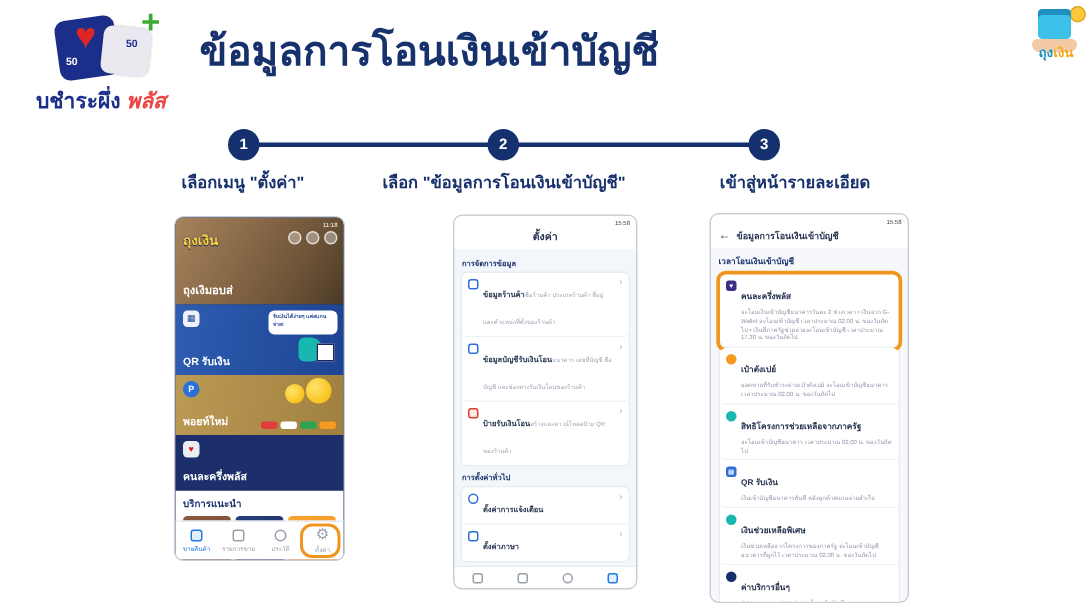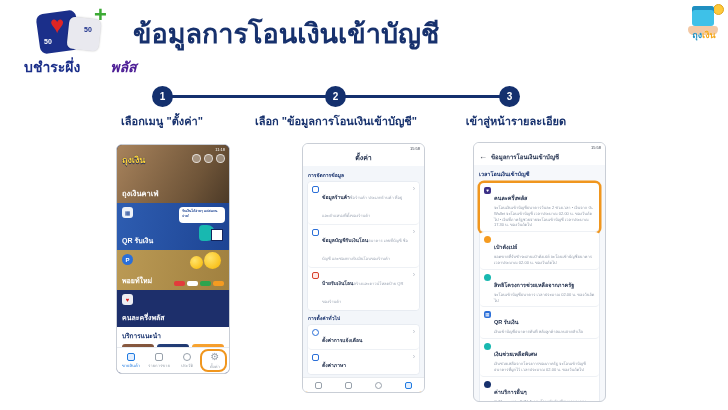--- a/index.html
+++ b/index.html
@@ -11,37 +11,37 @@
   .brand { position:absolute; left:24px; top:4px; width:92px; height:70px; }
   .puzzle-l { position:absolute; left:14px; top:8px; width:40px; height:40px; background:#1b2f8a; border-radius:7px; transform:rotate(-8deg); }
   .puzzle-r { position:absolute; left:44px; top:14px; width:32px; height:32px; background:#e9e9ef; border-radius:6px; transform:rotate(6deg); box-shadow:0 0 2px rgba(0,0,0,.25);}
   .puzzle-heart { position:absolute; left:26px; top:7px; font-size:24px; color:#e02525; }
   .badge50 { position:absolute; font-size:7px; font-weight:bold; color:#fff; }
   .b50l { left:20px; top:34px; }
   .b50r { left:60px; top:22px; color:#1b2f8a; }
   .brand-plus { position:absolute; left:70px; top:-2px; color:#3daa35; font-size:22px; font-weight:bold; }
   .brand-text { position:absolute; left:0px; top:52px; white-space:nowrap; font-size:14px; font-weight:bold; }
   .brand-t1 { color:#1b2f8a; }
-  .brand-t2 { color:#4c1d95; font-style:italic;margin-left:26px; }
+  .brand-t2 { color:#ef4444; font-style:italic; }
 
   .page-title { position:absolute; left:133px; top:12px; font-size:27px; font-weight:bold; color:#17316d; }
 
   .corner-logo { position:absolute; right:2px; top:4px; width:44px; height:44px; }
   .cl-shop { position:absolute; left:10px; top:2px; width:22px; height:20px; background:#3ec1e8; border-radius:3px; box-shadow:inset 0 4px 0 #1f8fc0; }
   .cl-coin { position:absolute; right:2px; top:0px; width:11px; height:11px; background:#ffc93a; border-radius:50%; border:1px solid #e0a51f; }
   .cl-hand { position:absolute; left:6px; top:22px; width:30px; height:9px; background:#f3c9a5; border-radius:5px 5px 8px 8px; }
   .cl-label { position:absolute; left:0; top:24px; width:44px; text-align:center; font-size:9px; font-weight:bold; color:#1f8fc0; text-shadow:0 0 1px #fff; }
   .cl-label b { color:#f5a81c; }
 
   
   .step-line { position:absolute; left:162px; top:95px; width:348px; height:3px; background:#14306e; }
   .step-circle { position:absolute; top:86px; width:21px; height:21px; border-radius:50%; background:#14306e; color:#fff; font-size:10px; font-weight:bold; display:flex; align-items:center; justify-content:center; }
   .sc1 { left:152px; } .sc2 { left:325px; } .sc3 { left:499px; }
   .step-label { position:absolute; top:112px; font-size:11px; font-weight:bold; color:#17316d; text-align:center; }
-  .sl1 { left:82px; width:160px; } .sl2 { left:226px; width:220px; } .sl3 { left:436px; width:160px; }
+  .sl1 { left:82px; width:160px; } .sl2 { left:226px; width:220px; } .sl3 { left:450px; width:160px; }
 
   
   .phone { position:absolute; border:1px solid #c9ced6; border-radius:6px; overflow:hidden; background:#fff; }
   .ring { box-shadow:0 0 0 2.5px #f0961e !important; border-radius:8px; }
   .chev { margin-left:auto; color:#b3bac4; font-size:7px; line-height:1; flex:none; }
   .statusbar { display:flex; justify-content:flex-end; align-items:center; gap:2px; font-size:4px; padding:2px 4px 0 0; color:#39404d; }
   .statusbar.light { color:#fff; }
 
   
   .p1 { left:116px; top:144px; width:114px; height:230px; background:#14245c; }
@@ -155,21 +155,21 @@
     <div class="p1-hero">
       <div class="statusbar light">
           <span>11:18</span>
         </div>
       <span class="p1-logo">ถุงเงิน</span>
       <div class="p1-hero-ic">
         <i></i>
         <i></i>
         <i></i>
       </div>
-      <div class="p1-hero-title">ถุงเงินคาเฟ่</div>
+      <div class="p1-hero-title">ถุงเงิมอบส่</div>
     </div>
 
     <div class="p1-card p1-blue">
       <div class="mini-ic">▦</div>
       <span class="lbl">QR รับเงิน</span>
       <div class="p1-bubble">รับเงินได้ง่ายๆ แค่สแกนจ่าย!</div>
       <div class="p1-qrblob"></div>
       <div class="p1-qrsq"></div>
     </div>
 

